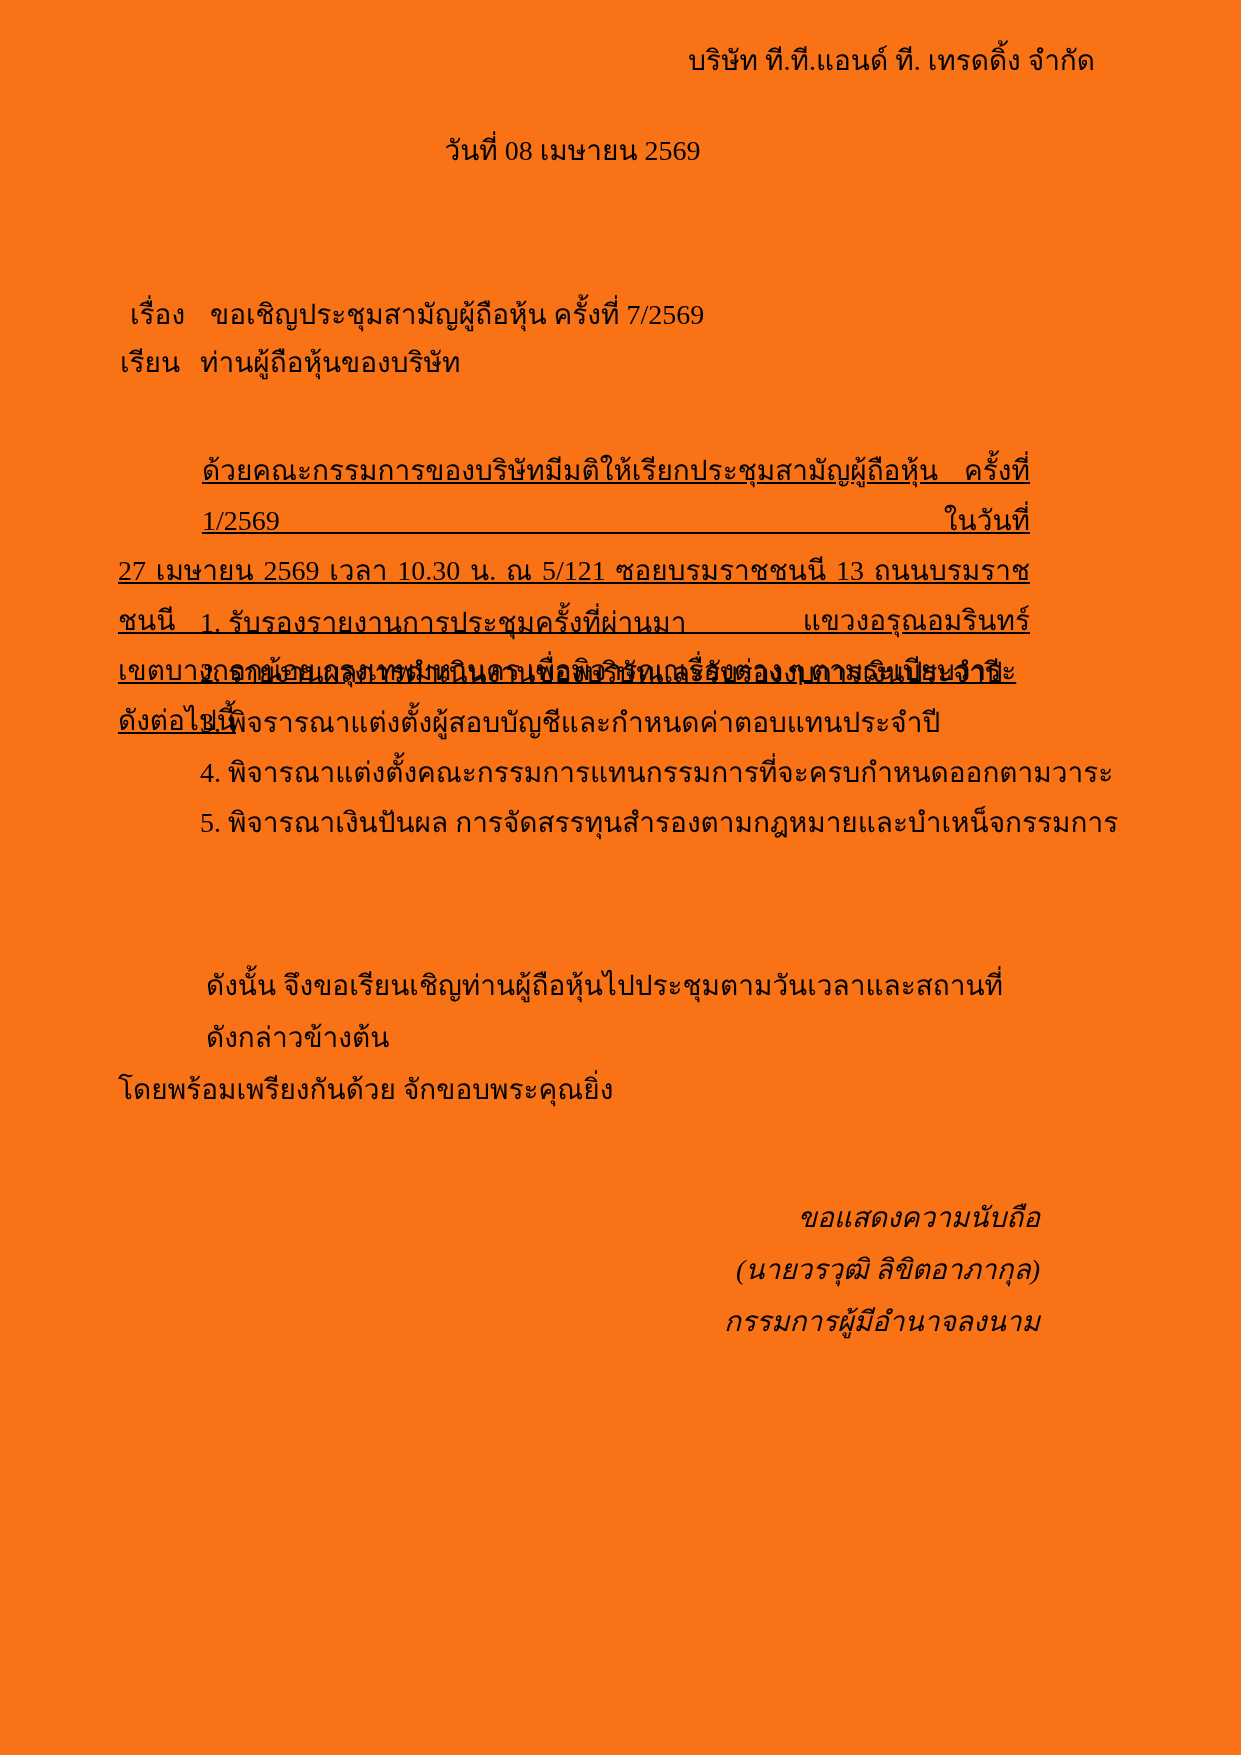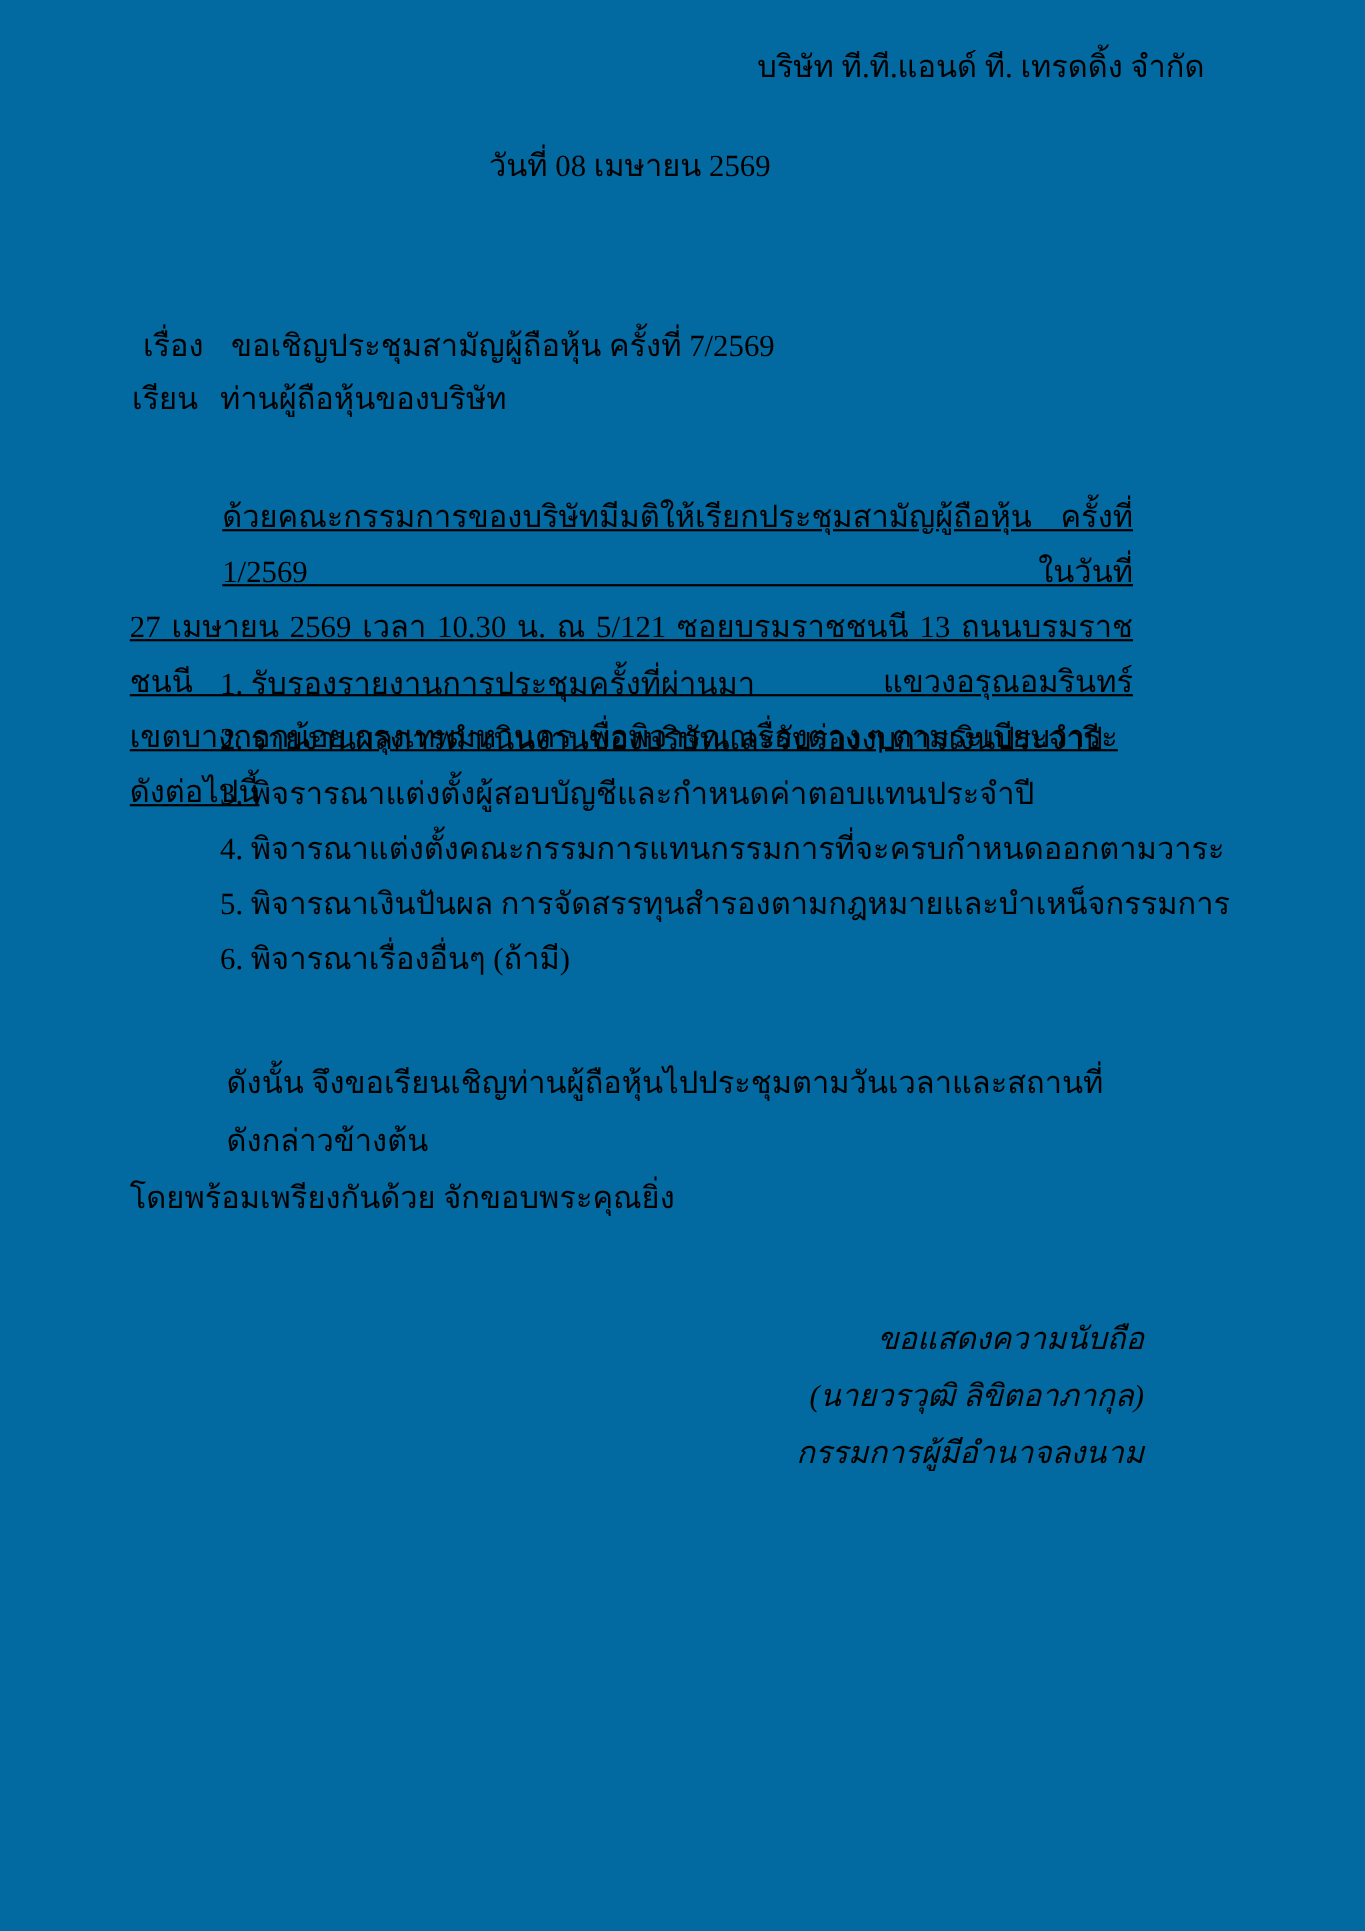--- a/index.html
+++ b/index.html
@@ -4,21 +4,21 @@
 <style>
   html, body {
     margin: 0;
     padding: 0;
     background: #ffffff;
   }
   .page {
     position: relative;
     width: 1241px;
     height: 1755px;
-    background: #0369a1;
+    background: #f97316;
     color: #000000;
     font-family: "Liberation Serif", "DejaVu Serif", serif;
     font-size: 28px;
     overflow: hidden;
   }
   .company-name {
     position: absolute;
     top: 38px;
     left: 0;
     right: 146px;
@@ -105,21 +105,20 @@
     <div class="intro-line-justify">27 เมษายน 2569  เวลา 10.30 น. ณ 5/121 ซอยบรมราชชนนี 13 ถนนบรมราชชนนี แขวงอรุณอมรินทร์</div>
     <div>เขตบางกอกน้อย กรุงเทพมหานคร  เพื่อพิจารณาเรื่องต่าง ๆ ตามระเบียบวาระดังต่อไปนี้</div>
   </div>
 
   <div class="agenda-list">
     <div class="agenda-item">1. รับรองรายงานการประชุมครั้งที่ผ่านมา</div>
     <div class="agenda-item">2. รายงานผลการดำเนินงานของบริษัทและรับรองงบการเงินประจำปี</div>
     <div class="agenda-item">3. พิจรารณาแต่งตั้งผู้สอบบัญชีและกำหนดค่าตอบแทนประจำปี</div>
     <div class="agenda-item">4. พิจารณาแต่งตั้งคณะกรรมการแทนกรรมการที่จะครบกำหนดออกตามวาระ</div>
     <div class="agenda-item">5. พิจารณาเงินปันผล การจัดสรรทุนสำรองตามกฎหมายและบำเหน็จกรรมการ</div>
-    <div class="agenda-item">6. พิจารณาเรื่องอื่นๆ (ถ้ามี)</div>
   </div>
 
   <div class="closing-para">
     <div class="closing-line-first">ดังนั้น จึงขอเรียนเชิญท่านผู้ถือหุ้นไปประชุมตามวันเวลาและสถานที่ดังกล่าวข้างต้น</div>
     <div>โดยพร้อมเพรียงกันด้วย  จักขอบพระคุณยิ่ง</div>
   </div>
 
   <div class="signature-block">
     <div>ขอแสดงความนับถือ</div>
     <div>(นายวรวุฒิ ลิขิตอาภากุล)</div>

